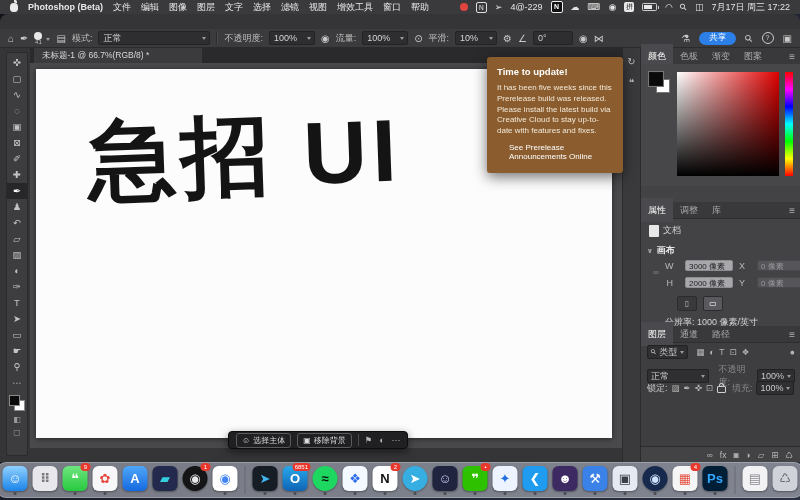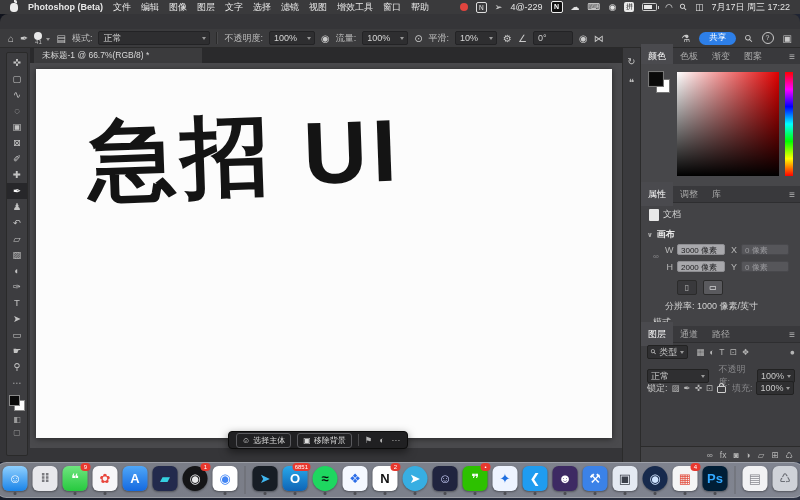--- a/index.html
+++ b/index.html
@@ -83,27 +83,27 @@
   .ptab.active{background:#4a4a4e;color:#fff;}
   .ham{position:absolute;right:6px;color:#b5b5b5;font-size:10px;}
   #colorpanel{position:absolute;left:0;top:0;width:160px;height:138px;}
   #colorbody{position:absolute;left:0;top:16px;right:0;bottom:0;background:#47474a;}
   #cswfg{position:absolute;left:8px;top:8px;width:12px;height:12px;background:#0a0a0a;border:1px solid #111;outline:1px solid #777;z-index:2;}
   #cswbg{position:absolute;left:15px;top:15px;width:12px;height:12px;background:#fff;border:1px solid #777;}
   #gradsq{position:absolute;left:36px;top:8px;width:102px;height:104px;
           background:linear-gradient(to bottom,rgba(0,0,0,0),#000),linear-gradient(to right,#fff,#e00000);}
   #huebar{position:absolute;left:144px;top:8px;width:8px;height:104px;
           background:linear-gradient(to bottom,#f00,#f0f,#00f,#0ff,#0f0,#ff0,#f00);}
-  #propspanel{position:absolute;left:0;top:138px;width:160px;height:140px;background:#434346;}
+  #propspanel{position:absolute;left:0;top:154px;width:160px;height:140px;background:#434346;}
   .prow{position:absolute;display:flex;align-items:center;gap:4px;color:#d3d3d3;}
   .docicon{width:10px;height:12px;background:#e8e8e8;border-radius:1px;display:inline-block;}
   .sechdr{font-weight:bold;color:#e6e6e6;}
   .plab{color:#b8b8b8;width:8px;text-align:right;}
   .pf{width:48px;height:11px;background:#a8a8ac;color:#1d1d1f;border:1px solid #8e8e92;border-radius:2px;
-      font-size:8px;line-height:11px;padding:0 3px;box-sizing:border-box;white-space:nowrap;overflow:hidden;}
+      font-size:8px;line-height:11px;padding:0 3px;box-sizing:border-box;white-space:nowrap;overflow:hidden;margin-left:8px;}
   .pf.dis{background:#56565a;color:#98989c;border-color:#48484c;}
   .orient{width:18px;height:13px;background:#39393c;border:1px solid #2b2b2b;border-radius:2px;color:#bbb;
           font-size:8px;text-align:center;line-height:13px;}
   .orient.active{background:#5a5a5e;color:#fff;}
   #layerspanel{position:absolute;left:0;top:278px;width:160px;height:136px;background:#3e3e41;}
   .lrow{position:absolute;left:0;right:0;display:flex;align-items:center;gap:4px;padding:0 6px;box-sizing:border-box;color:#c9c9c9;}
   .mini{font-size:8.5px;color:#b5b5b5;}
   .dim{color:#87878a;}
   .pill{background:#2f2f31;border:1px solid #222;border-radius:2px;height:12px;display:inline-flex;align-items:center;gap:3px;padding:0 10px 0 3px;position:relative;color:#c9c9c9;}
   .pill:after{content:'';position:absolute;right:3px;top:5px;border-left:2.5px solid transparent;border-right:2.5px solid transparent;border-top:3px solid #9a9a9a;}
@@ -392,20 +392,25 @@
             <span class="bicon">◙</span>
             <span class="bicon">◑</span>
             <span class="bicon">▱</span>
             <span class="bicon">⊞</span>
             <span class="bicon">♺</span>
           </span>
       </div>
     </div>
   </div>
 
+  <div id="popup" class="abs">
+    <div class="ptitle">Time to update!</div>
+    <div class="pbody">It has been five weeks since this Prerelease build was released. Please install the latest build via Creative Cloud to stay up-to-date with features and fixes.</div>
+    <div class="plink">See Prerelease Announcements Online</div>
+  </div>
 
   <div id="ctxbar" class="abs">
     <span class="ctxbtn">
       <span>☺</span>
       <span>选择主体</span>
     </span>
     <span class="ctxbtn">
       <span>▣</span>
       <span>移除背景</span>
     </span>

